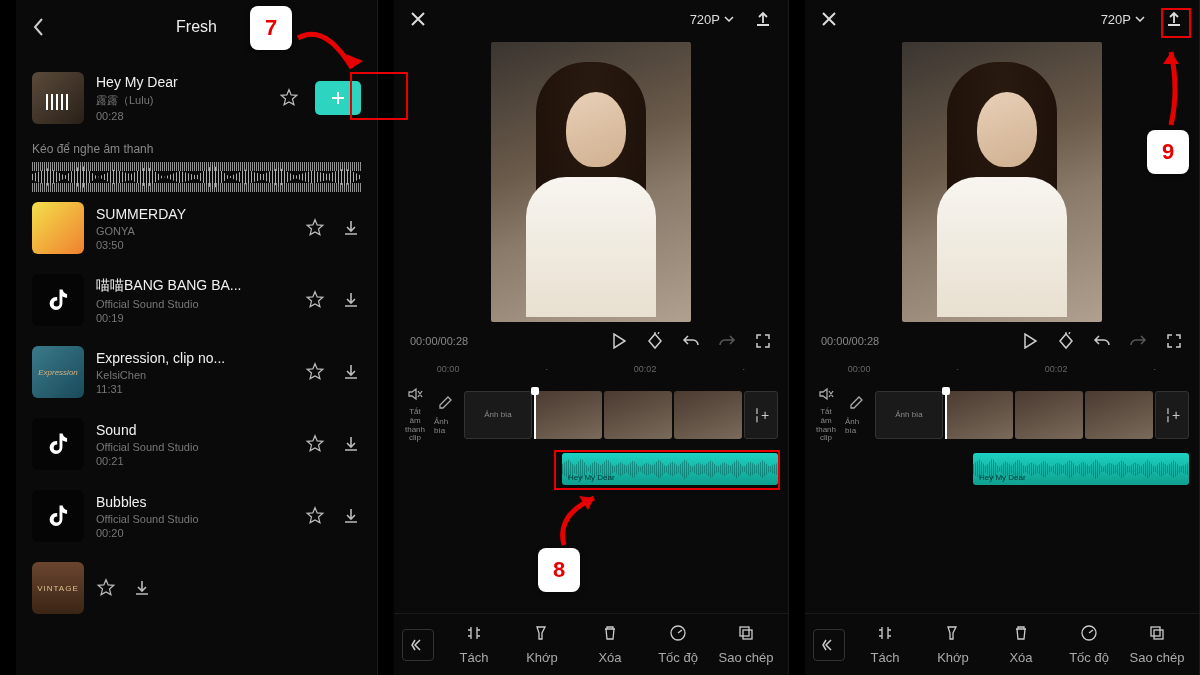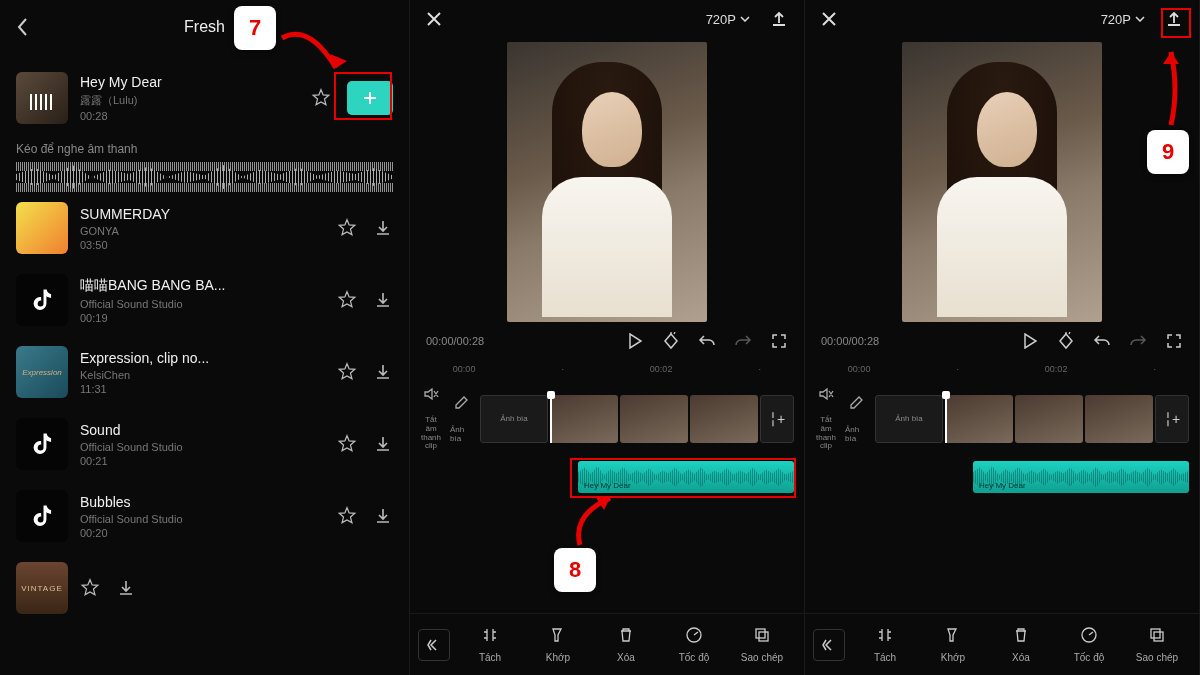--- a/index.html
+++ b/index.html
@@ -1,17 +1,17 @@
 <!DOCTYPE html>
 <html><head>
 <meta charset="utf-8">
 <style>
   * { margin: 0; padding: 0; box-sizing: border-box; font-family: -apple-system, sans-serif; }
   body { background: #000; color: #fff; width: 1200px; height: 675px; overflow: hidden; display: flex; }
-  .panel { position: relative; background: #0a0a0a; }
+  .panel { position: relative; background: #0a0a0a; margin-left: 16px; }
   .panel-left { width: 410px; padding: 12px 16px; border-right: 1px solid #1a1a1a; }
   .panel-editor { width: 395px; border-right: 1px solid #1a1a1a; }
   
   .top-row { display: flex; align-items: center; justify-content: center; position: relative; height: 30px; }
   .back-chevron { position: absolute; left: 0; font-size: 20px; color: #ccc; }
   .title { font-size: 16px; color: #eee; }
   .track-list { margin-top: 20px; }
   .track { display: flex; align-items: center; gap: 12px; padding: 10px 0; }
   .thumb { width: 52px; height: 52px; background: #222; border-radius: 6px; position: relative; overflow: hidden; flex-shrink: 0; display:flex; align-items:center; justify-content:center;}
   .thumb.tiktok { background: #050505; }
@@ -44,34 +44,34 @@
   .portrait .hair{position:absolute;top:20px;left:45px;width:110px;height:200px;background:radial-gradient(ellipse at 50% 20%, #2a1a10, #1a0f08);border-radius:55px 55px 60px 60px;}
   .portrait .face{position:absolute;top:50px;left:75px;width:60px;height:75px;background:linear-gradient(160deg,#e8d0b8,#d0b090);border-radius:50% 50% 45% 45%;}
   .portrait .dress{position:absolute;top:135px;left:35px;width:130px;height:140px;background:linear-gradient(180deg,#f8f5f0,#e8e0d0);border-radius:40px 40px 0 0;}
   .ctrl-row { display:flex; align-items:center; justify-content:space-between; padding: 10px 16px; font-size:12px; color:#bbb;gap:14px;}
   .ctrl-row .time { color:#888; font-size:11px;}
   .ctrl-icons { display:flex; gap:18px; align-items:center; }
   .ctrl-icons .ic { width:18px; height:18px; display:flex; align-items:center; justify-content:center;}
   .ruler { display:flex; justify-content:space-around; font-size:9px; color:#666; padding:4px 0;}
   .timeline-area { padding: 6px 0; position:relative;}
   .tl-row { display:flex; align-items:center; gap:8px; padding:2px 10px;}
-  .tl-tool { display:flex; flex-direction:column; align-items:center; gap:14px; font-size:8px; color:#888; width:44px;}
+  .tl-tool { display:flex; flex-direction:column; align-items:center; gap:6px; font-size:8px; color:#888; width:44px;}
   .tl-tool .ic{width:16px;height:16px;}
   .clips { flex:1; display:flex; gap:2px; position:relative; height:48px;}
   .clip { width:68px; height:48px; background:linear-gradient(160deg,#4a3a30,#7a6a5a); border-radius:3px; position:relative;}
   .clip.cover{background:#1a1a1a;display:flex;align-items:center;justify-content:center;font-size:8px;color:#888;border:1px solid #333;}
   .clip.add{background:#1a1a1a;display:flex;align-items:center;justify-content:center;color:#ccc;font-size:14px;border:1px solid #333;width:34px;}
   .playhead{position:absolute;top:0;bottom:0;left:122px;width:2px;background:#fff;}
   .playhead::before{content:"";position:absolute;top:-4px;left:-3px;width:8px;height:8px;background:#fff;border-radius:2px;}
   .audio-track { margin: 8px 10px 0 110px; height:32px; background:linear-gradient(180deg,#1dd1c1,#0fa090); border-radius:3px; position:relative; overflow:hidden;}
   .audio-track .label{position:absolute;left:6px;bottom:3px;font-size:8px;color:#033;}
   .audio-track .wave{position:absolute;inset:0;opacity:.5;background:repeating-linear-gradient(90deg,#0a5a55 0 1px,transparent 1px 2px);clip-path:polygon(0 35%,3% 20%,6% 40%,9% 15%,12% 45%,15% 25%,18% 38%,21% 18%,24% 42%,27% 28%,30% 40%,33% 22%,36% 44%,39% 30%,42% 38%,45% 20%,48% 42%,51% 26%,54% 40%,57% 18%,60% 44%,63% 30%,66% 38%,69% 22%,72% 42%,75% 28%,78% 40%,81% 20%,84% 44%,87% 26%,90% 38%,93% 22%,96% 42%,100% 30%,100% 70%,96% 58%,93% 78%,90% 62%,87% 74%,84% 56%,81% 80%,78% 60%,75% 72%,72% 58%,69% 78%,66% 62%,63% 70%,60% 56%,57% 82%,54% 60%,51% 74%,48% 58%,45% 80%,42% 62%,39% 70%,36% 56%,33% 78%,30% 60%,27% 72%,24% 58%,21% 82%,18% 62%,15% 75%,12% 55%,9% 85%,6% 60%,3% 80%,0 65%);}
   .bottom-toolbar{position:absolute;bottom:0;left:0;right:0;height:62px;background:#0a0a0a;display:flex;align-items:center;padding:0 8px;border-top:1px solid #1a1a1a;}
   .bt-back{width:32px;height:32px;display:flex;align-items:center;justify-content:center;color:#ccc;border:1px solid #333;border-radius:4px;margin-right:6px;}
-  .bt-item{flex:1;display:flex;flex-direction:column;align-items:center;gap:8px;font-size:10px;color:#aaa;}
+  .bt-item{flex:1;display:flex;flex-direction:column;align-items:center;gap:8px;font-size:13px;color:#aaa;}
   .bt-item .ic{width:18px;height:18px;}
   
   .callout{position:absolute;background:#fff;color:#e60000;font-weight:700;font-size:22px;width:42px;height:44px;border-radius:8px;display:flex;align-items:center;justify-content:center;z-index:50;box-shadow:0 2px 6px rgba(0,0,0,.4);}
   .redbox{position:absolute;border:2px solid #e60000;z-index:45;pointer-events:none;}
   .arrow{position:absolute;z-index:48;pointer-events:none;}
   svg{display:block;}
 </style>
 </head>
 <body>
 

